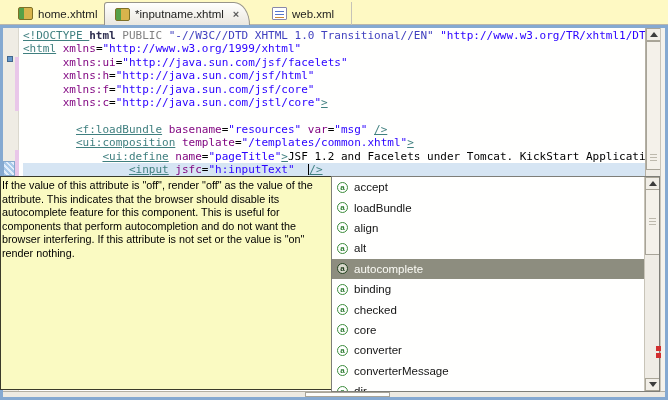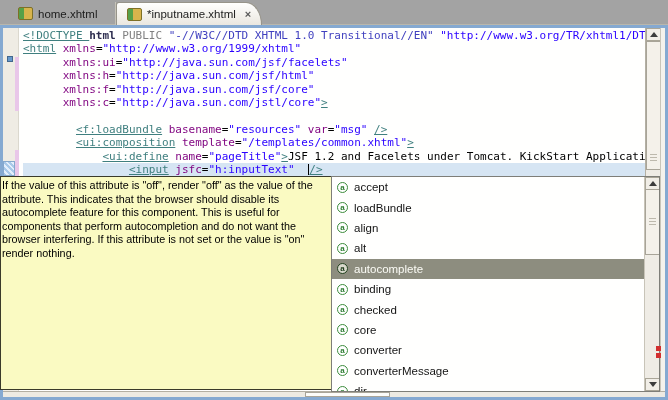--- a/index.html
+++ b/index.html
@@ -5,35 +5,35 @@
   html,body{margin:0;padding:0;}
   body{
     width:668px;height:400px;position:relative;overflow:hidden;
     font-family:"Liberation Sans",sans-serif;background:#fff;
   }
   *{box-sizing:border-box;}
 
   
   .tabbar{
     position:absolute;left:0;top:0;width:668px;height:25px;
-    background:#a3a3a3;border-bottom:1px solid #b9b6ab;
+    background:#fef9c3;border-bottom:1px solid #b9b6ab;
   }
   .tab{
     position:absolute;top:2px;height:23px;display:flex;align-items:center;gap:5px;
     padding:0 10px;font-size:11.5px;color:#1c1c1c;white-space:nowrap;
   }
   .tab.inactive{border-right:1px solid #c6c3b8;}
   .tab.active{
     background:linear-gradient(#fffffe,#eae7df);
     border:1px solid #97948a;border-bottom:none;
     border-radius:3px 16px 0 0 / 3px 23px 0 0;
     z-index:2;
   }
   [data-name="tab-home"]{left:8px;width:108px;}
-  [data-name="tab-inputname"]{left:116px;width:146px;padding-right:14px;}
+  [data-name="tab-inputname"]{left:104px;width:146px;padding-right:14px;}
   [data-name="tab-web"]{left:262px;width:90px;}
   .tab-close{font-size:11px;font-weight:bold;color:#5a5a5a;margin-left:4px;line-height:1;}
   .tabicon{width:15px;height:13px;display:inline-block;flex:none;position:relative;}
   .xhtml-file-icon{
     background:linear-gradient(to right,#56a048 0 5px,#d8b44c 5px);
     border:1px solid #7e7026;border-radius:2px;
   }
   .xml-file-icon{
     background:#ffffff;border:1px solid #8888aa;border-radius:1px;
     background-image:linear-gradient(#5577cc 0 0),linear-gradient(#5577cc 0 0),linear-gradient(#cc8833 0 0);
@@ -149,20 +149,24 @@
 <div class="tabbar" data-name="tab-bar">
     <div class="tab inactive" data-name="tab-home">
       <span class="tabicon xhtml-file-icon" data-name="xhtml-file-icon"></span>
       <span data-name="tab-label">home.xhtml</span>
     </div>
     <div class="tab active" data-name="tab-inputname">
       <span class="tabicon xhtml-file-icon" data-name="xhtml-file-icon"></span>
       <span data-name="tab-label">*inputname.xhtml</span>
       <span class="tab-close" data-name="tab-close-icon">×</span>
     </div>
+    <div class="tab inactive" data-name="tab-web">
+      <span class="tabicon xml-file-icon" data-name="xml-file-icon"></span>
+      <span data-name="tab-label">web.xml</span>
+    </div>
   </div>
 
 <div class="frame" data-name="editor-frame">
   <div class="ruler" data-name="annotation-ruler">
     <div class="mark-info" data-name="info-annotation-icon"></div>
     <div class="mark-diff-1" data-name="quickdiff-change-bar"></div>
     <div class="mark-diff-2" data-name="quickdiff-change-bar"></div>
     <div class="mark-occurrence" data-name="occurrence-annotation"></div>
   </div>
 

